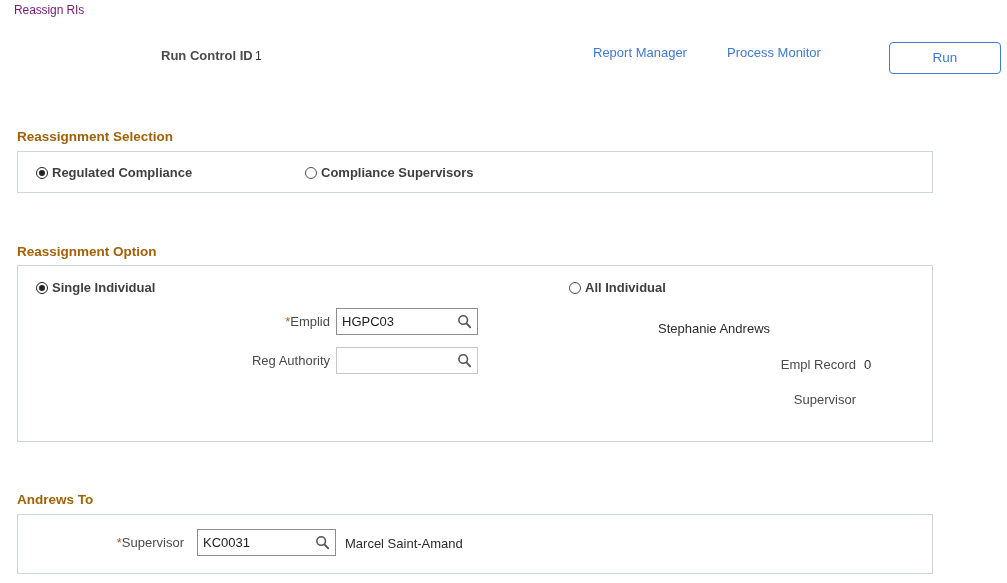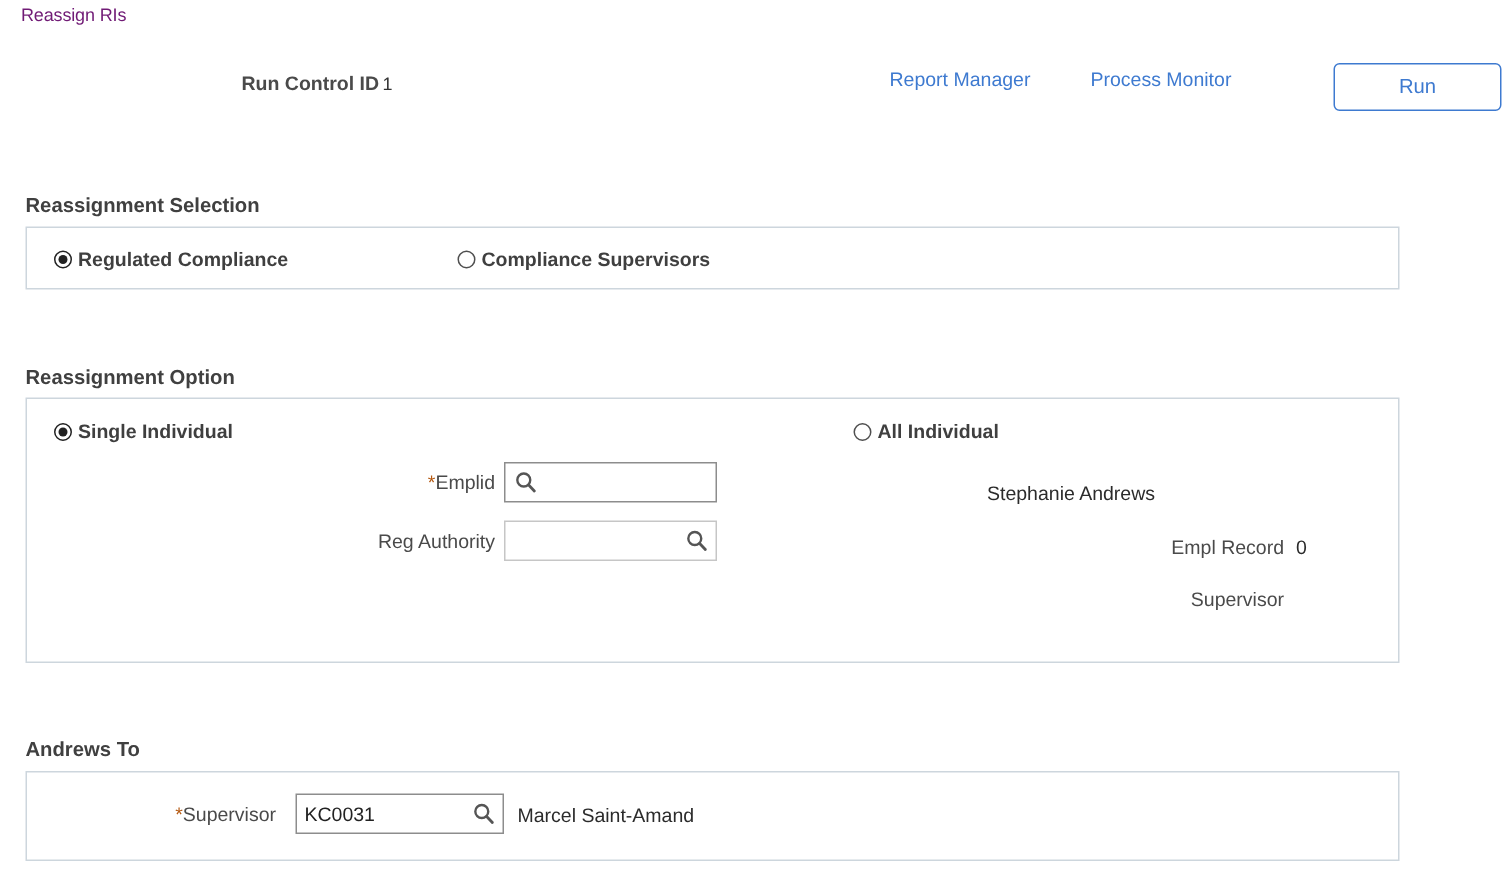--- a/index.html
+++ b/index.html
@@ -70,21 +70,21 @@
     line-height: 30px;
     text-align: center;
     cursor: pointer;
     padding: 0;
   }
 
   
   .section-header {
     font-size: 13.5px;
     font-weight: bold;
-    color: #404040;
+    color: #a16207;
     left: 17px;
   }
   #hdr-reassignment-selection { top: 129px; }
   #hdr-reassignment-option   { top: 244px; }
   #hdr-reassign-to           { top: 492px; }
 
   
   .panel {
     left: 17px;
     width: 916px;
@@ -240,20 +240,21 @@
 </div>
 
 <div class="radio-wrap" id="radio-all-individuals">
   <span class="radio-dot"></span>
   <span class="radio-label">All Individual</span>
 </div>
 
 <div class="field-label" id="label-emplid"><span class="req-star">*</span><span>Emplid</span></div>
 
 <div class="lookup-field" id="field-emplid">
+  <input type="text" value="HGPC03" style="">
   <button class="mag-btn">
     <svg width="15" height="15" viewBox="0 0 16 16">
       <circle cx="6.6" cy="6.4" r="4.6" fill="none" stroke="#555" stroke-width="1.7"></circle>
       <line x1="10.1" y1="10" x2="14.1" y2="14.2" stroke="#555" stroke-width="2" stroke-linecap="round"></line>
     </svg>
   </button>
 </div>
 
 <div class="field-label" id="label-reg-authority">Reg Authority</div>
 

